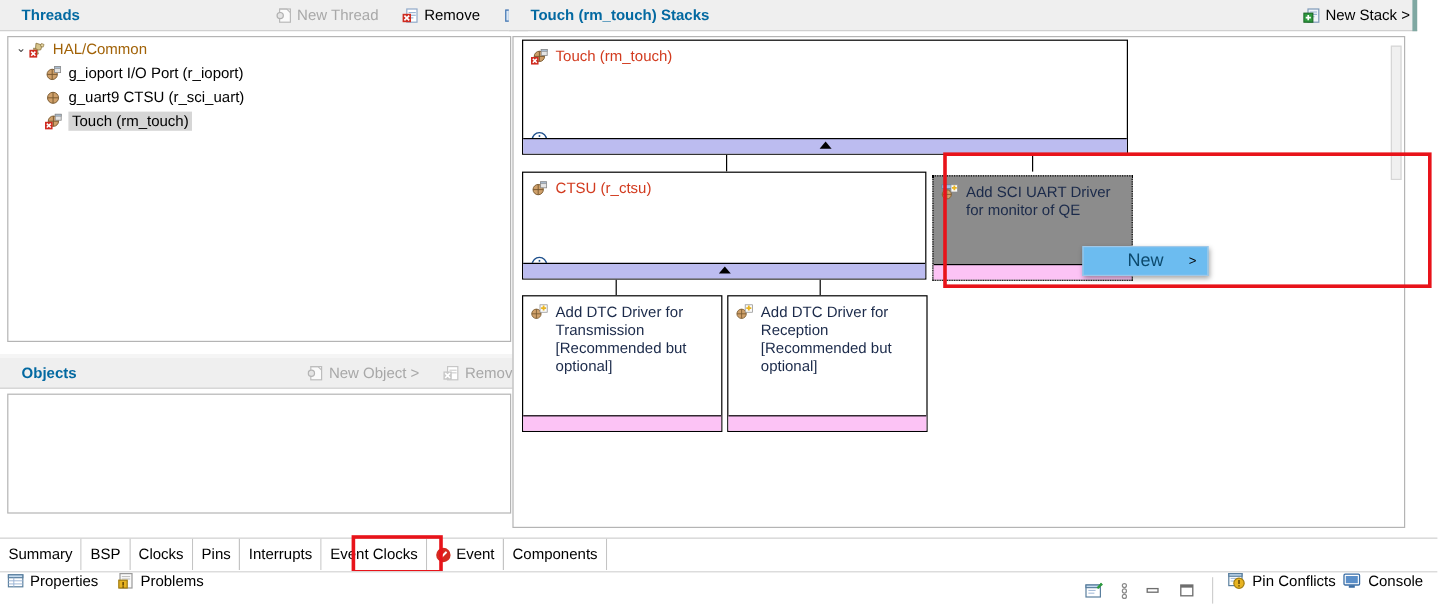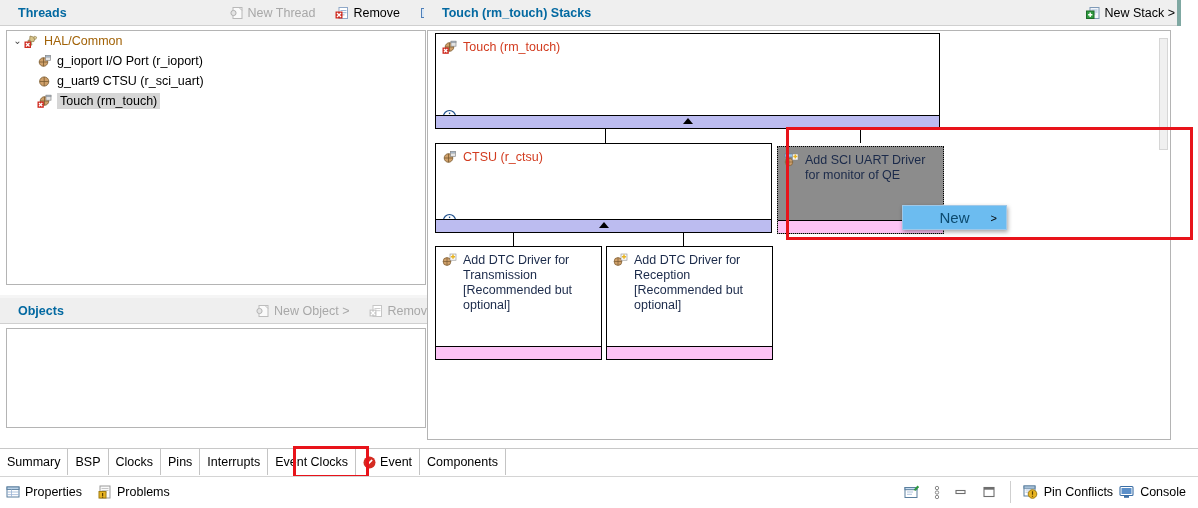--- a/index.html
+++ b/index.html
@@ -116,21 +116,21 @@
     border-right:1px solid #c4c4c4;color:#000;background:#fff;
     box-sizing:border-box;
   }
   .tab.first{border-left:none;}
   .tab.active{background:#fff;font-weight:normal;}
   #tab-rest{flex:1;border-right:none;}
 
   
   #statusbar{left:0;top:476px;width:1198px;height:32px;background:#fff;border-top:1px solid #d4d4d4;}
   .sb-left{position:absolute;left:0;top:0;height:30px;display:flex;align-items:center;}
-  .sb-tab{display:flex;align-items:center;gap:5px;padding:0 10px 0 6px;font-size:12.5px;height:30px;}
+  .sb-tab{display:flex;align-items:flex-start;gap:5px;padding:0 10px 0 6px;font-size:12.5px;height:30px;}
   .sb-right{position:absolute;right:0;top:0;height:30px;display:flex;align-items:center;gap:0;}
   .sb-icons{display:flex;align-items:center;gap:14px;padding:0 14px;height:22px;border-right:1px solid #cfcfcf;}
   .sb-views{display:flex;align-items:center;gap:6px;padding:0 12px;}
   .sb-views .sb-tab{padding:0;gap:6px;}
 </style>
 </head>
 <body>
 
 <div class="abs" id="threads-panel">
   <div class="panel-head">

